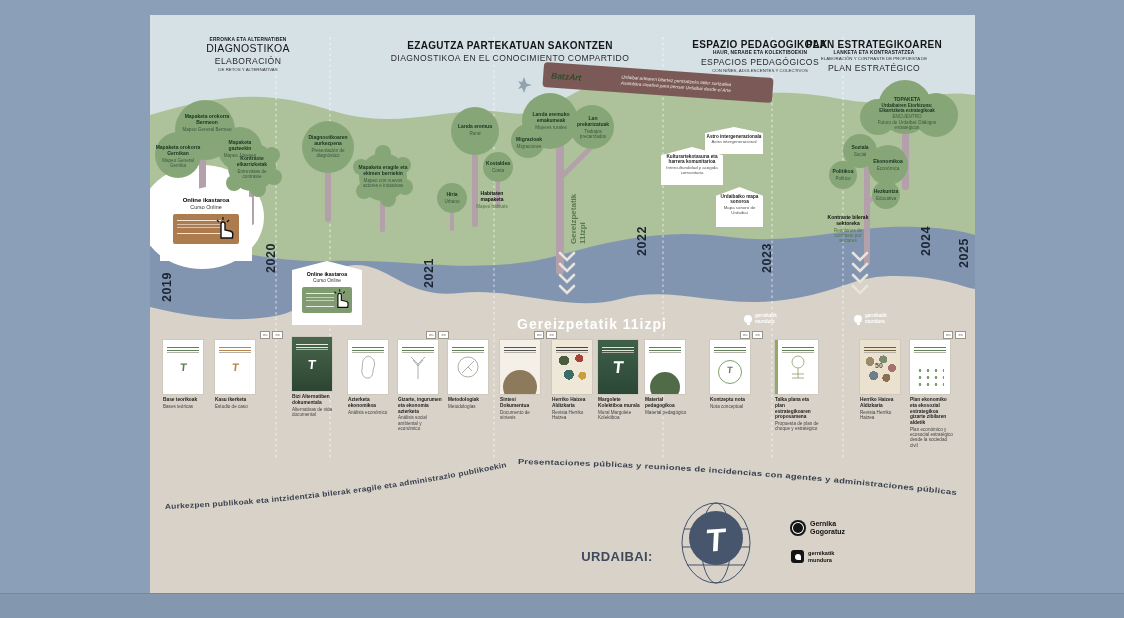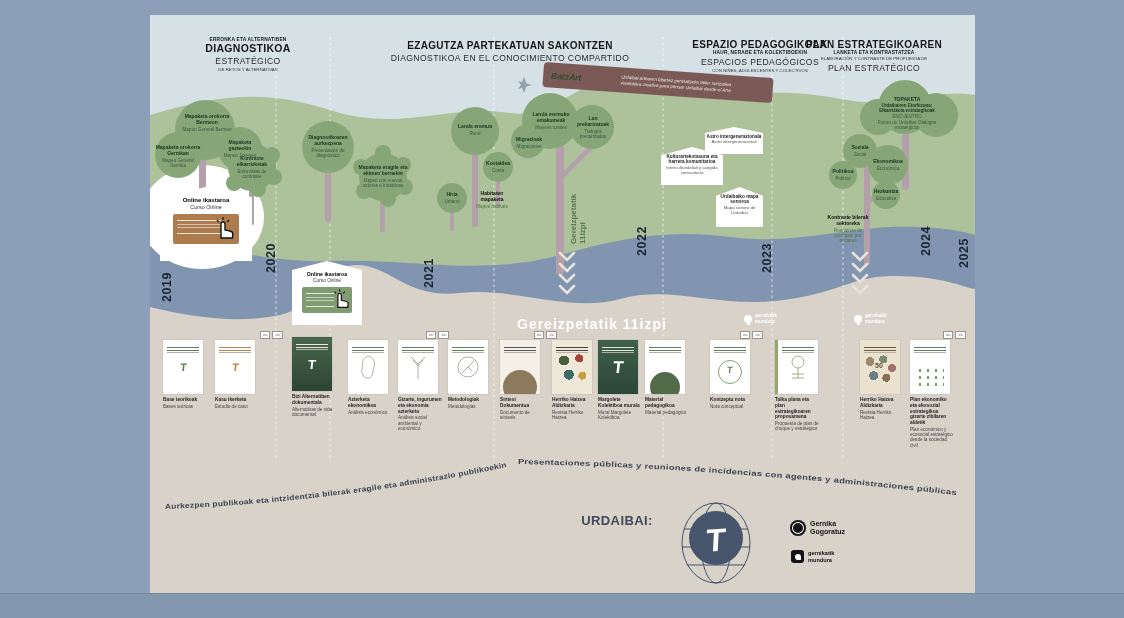--- a/index.html
+++ b/index.html
@@ -5,21 +5,21 @@
   html,body{margin:0;padding:0;}
   .stage{position:relative;width:1124px;height:618px;background:#8ba0b8;overflow:hidden;
          font-family:"Liberation Sans",sans-serif;}
   .bottom-strip{position:absolute;left:0;top:593px;width:1124px;height:25px;background:#8398af;border-top:1px solid #75889e;}
   .poster{position:absolute;left:150px;top:15px;width:825px;height:578px;background:#d6e1e6;overflow:hidden;}
   .bgsvg{position:absolute;left:0;top:0;}
 
   
   .hsec{position:absolute;text-align:center;color:#151515;}
   .hsec .k1{font-size:4.8px;font-weight:bold;letter-spacing:.2px;}
-  .hsec .k2{font-size:10.5px;font-weight:700;letter-spacing:.3px;}
+  .hsec .k2{font-size:10.5px;font-weight:400;letter-spacing:.3px;}
   .hsec .k2s{font-size:10px;font-weight:800;letter-spacing:.3px;}
   .hsec .k3{font-size:8.6px;font-weight:400;color:#2a2a2a;margin-top:2px;letter-spacing:.4px;}
   .hsec .k4{font-size:4.4px;color:#333;margin-top:1px;}
 
   
   .banner{position:absolute;left:393px;top:55px;width:230px;height:25px;background:#7b5956;
           border-radius:4px;transform:rotate(4deg);display:flex;align-items:center;gap:6px;padding:0 8px;box-sizing:border-box;}
   .banner .blogo{font-weight:800;font-style:italic;font-size:8.5px;color:#2e4b2c;}
   .banner .blines{flex:1;text-align:center;color:#efe9e2;font-size:4.6px;font-style:italic;line-height:1.3;}
 
@@ -97,21 +97,21 @@
                  radial-gradient(circle at 66% 70%,#8a6f50 0 4px,#0000 4px),#eae2cf;}
   .s-c50 .badge{position:absolute;font-size:7px;font-weight:800;color:#5d4f35;top:22px;left:15px;}
   .s-grid::after{content:"";position:absolute;left:6px;right:6px;bottom:5px;height:22px;
       background:radial-gradient(circle,#7fa06d 1.2px,#0000 1.6px);background-size:8px 7px;}
   .dlabel{width:44px;margin-top:3px;text-align:left;}
   .dlabel .eu{font-size:4.8px;font-weight:bold;color:#1d1d1d;line-height:1.2;}
   .dlabel .es{font-size:4.6px;color:#454545;line-height:1.15;margin-top:1px;}
 
   
   .main-title{position:absolute;left:398px;top:498px;width:138px;text-align:center;color:#3e4a5c;}
-  .main-title .l1{font-size:13px;font-weight:800;letter-spacing:.4px;}
+  .main-title .l1{font-size:13px;font-weight:800;letter-spacing:.4px;margin-top:36px;}
   .main-title .l2{font-size:11.8px;font-weight:800;letter-spacing:.2px;}
   .main-title .l3{font-size:10.8px;font-weight:600;color:#4c5a73;letter-spacing:.3px;margin-top:1px;}
   .globe-t{position:absolute;left:548px;top:503px;width:36px;height:44px;text-align:center;
            font-size:32px;line-height:44px;font-weight:800;color:#fff;transform:skewX(-7deg) rotate(-4deg);}
   .flogo{position:absolute;display:flex;align-items:center;gap:4px;color:#111;}
   .flogo .circ{width:16px;height:16px;border-radius:50%;background:#141414;box-shadow:inset 0 0 0 2px #141414,inset 0 0 0 3px #fff;}
   .flogo .sq{width:13px;height:13px;border-radius:3px;background:#141414;position:relative;}
   .flogo .sq::after{content:"";position:absolute;left:3.5px;top:3.5px;width:6px;height:6px;border-radius:50% 50% 0 50%;background:#fff;}
   .flogo .ft{font-weight:800;font-size:7px;line-height:1.1;}
   .flogo .ft.small{font-size:5.6px;font-weight:bold;}
@@ -224,21 +224,21 @@
         <textPath href="#cpL" textLength="345" lengthAdjust="spacingAndGlyphs">Aurkezpen publikoak eta intzidentzia bilerak eragile eta administrazio publikoekin</textPath>
       </text>
       <text font-size="7.3" font-weight="bold" fill="#39424f" letter-spacing="0.2" font-family="Liberation Sans, sans-serif">
         <textPath href="#cpR" textLength="440" lengthAdjust="spacingAndGlyphs">Presentaciones públicas y reuniones de incidencias con agentes y administraciones públicas</textPath>
       </text>
     </svg>
 
     <div class="hsec" style="left:13px;top:22px;width:170px">
       <div class="k1">ERRONKA ETA ALTERNATIBEN</div>
       <div class="k2">DIAGNOSTIKOA</div>
-      <div class="k3">ESTRATÉGICO</div>
+      <div class="k3">ELABORACIÓN</div>
       <div class="k4">DE RETOS Y ALTERNATIVAS</div>
     </div>
     <div class="hsec" style="left:215px;top:25px;width:290px">
       <div class="k2s">EZAGUTZA PARTEKATUAN SAKONTZEN</div>
       <div class="k3">DIAGNOSTIKOA EN EL CONOCIMIENTO COMPARTIDO</div>
     </div>
     <div class="hsec" style="left:522px;top:24px;width:176px">
       <div class="k2s">ESPAZIO PEDAGOGIKOAK</div>
       <div class="k1">HAUR, NERABE ETA KOLEKTIBOEKIN</div>
       <div class="k3">ESPACIOS PEDAGÓGICOS</div>

